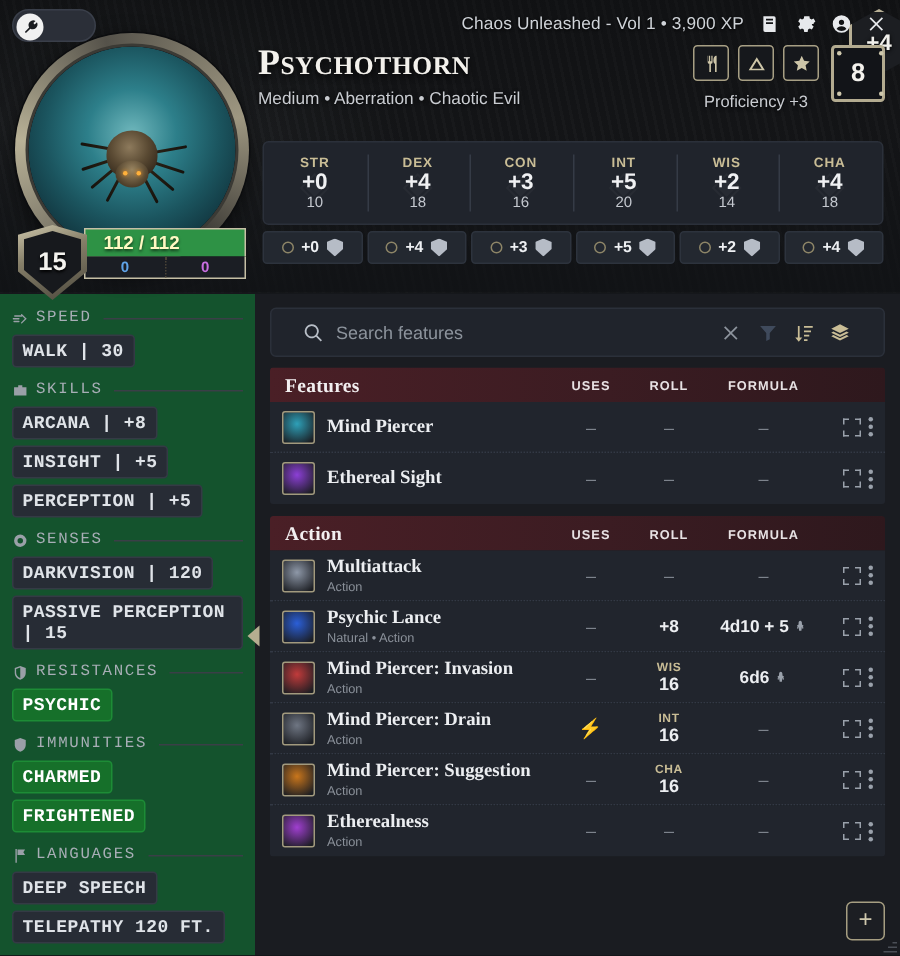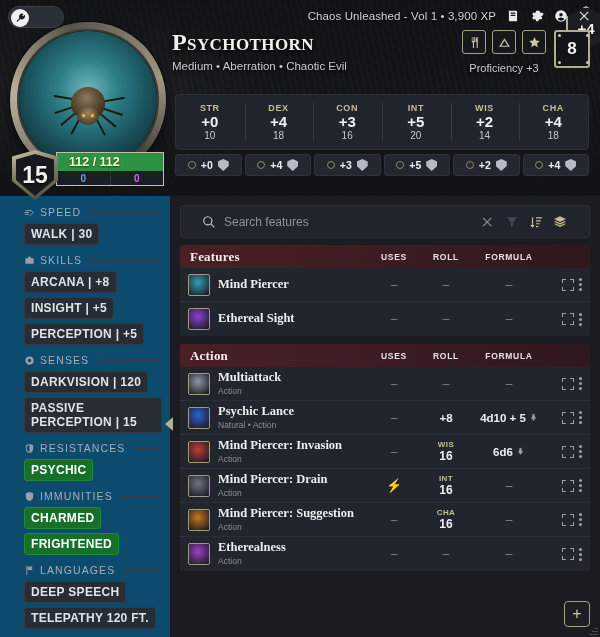--- a/index.html
+++ b/index.html
@@ -117,21 +117,21 @@
   .ac-shield .sh {
     position:absolute; inset:0;
     background: linear-gradient(160deg, #cdc6ab 0%, #857e68 40%, #4c483d 100%);
     clip-path: polygon(50% 0%, 100% 13%, 100% 62%, 50% 100%, 0% 62%, 0% 13%);
   }
   .ac-shield .sh2 {
     position:absolute; inset:4px;
     background: #17191d;
     clip-path: polygon(50% 0%, 100% 13%, 100% 62%, 50% 100%, 0% 62%, 0% 13%);
   }
-  .ac-shield .val { position: relative; color:#f4f3ef; font-size:23px; font-weight:bold; text-shadow:0 1px 2px #000; }
+  .ac-shield .val { position: relative; color:#f4f3ef; font-size:17px; font-weight:bold; text-shadow:0 1px 2px #000; }
 
   
   .hp-block { position: absolute; left: 56px; top: 152px; width: 108px; z-index: 28; }
   .hp-bar {
     height: 19px; background: #2e9245;
     border: 1px solid #c6bfa5; border-bottom: none;
     display: flex; align-items: center; padding-left: 12px;
     color: #fef9c3; font-size: 12.5px; font-weight: bold;
     text-shadow: 0 1px 2px rgba(0,0,0,.6);
   }
@@ -215,21 +215,21 @@
     display: flex; align-items: center; justify-content: center; gap: 5px;
     cursor: pointer;
   }
   .save-pill .dot { width: 8px; height: 8px; border-radius: 50%; border: 1px solid #8d8straight; border: 1px solid #8d8567; }
   .save-pill .sv { font-size: 10.5px; font-weight: bold; color: #eef0f3; }
   .save-pill .shield { width: 11px; height: 12px; background: #b6bcc6; clip-path: polygon(50% 0%, 100% 20%, 100% 58%, 50% 100%, 0% 58%, 0% 20%); }
 
   
   .sidebar {
     position: absolute; left: 0; top: 196px; width: 170px; bottom: 0;
-    background: #0c4a6e; padding: 10px 8px 8px 24px; overflow: hidden; z-index: 20;
+    background: #14532d; padding: 10px 8px 8px 8px; overflow: hidden; z-index: 20; font-family: Liberation Mono, monospace;
   }
   .sec { margin-bottom: 9px; }
   .sec-head { display: flex; align-items: center; gap: 5px; margin-bottom: 5px; }
   .sec-head svg { width: 11px; height: 11px; fill: #9aa0a8; flex: none; }
   .sec-title { font-size: 10.5px; letter-spacing: 1.1px; color: #a8aeb6; }
   .sec-rule { flex: 1; height: 1px; background: #3a3f47; margin-left: 3px; }
   .tags { display: flex; flex-wrap: wrap; gap: 4px; }
   .tag {
     background: #272c35; border: 1px solid #343a45; border-radius: 3px;
     padding: 3px 6px; font-size: 12px; font-weight: bold; color: #dfe3e8;

